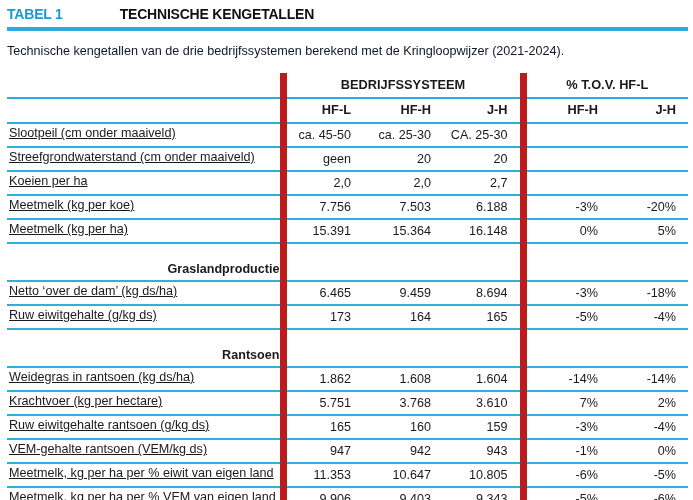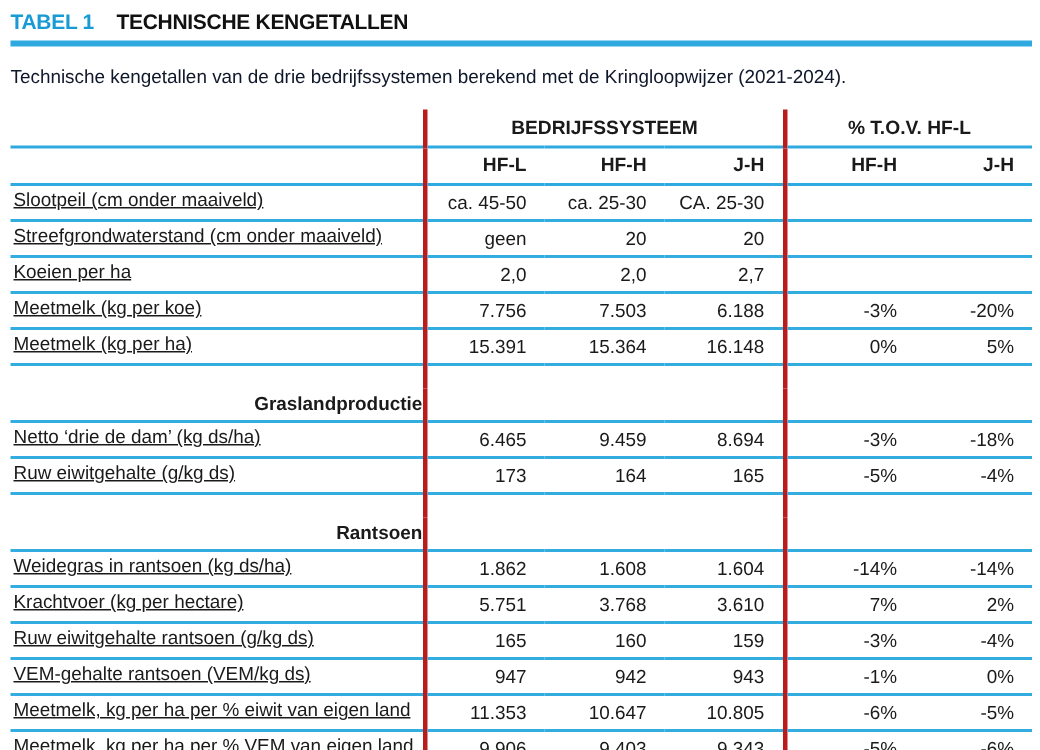--- a/index.html
+++ b/index.html
@@ -16,21 +16,21 @@
   .title-row {
     display: flex;
     align-items: baseline;
     gap: 15px;
     font-size: 14px;
     font-weight: bold;
     letter-spacing: -0.2px;
     padding: 1px 0 5px 0;
   }
   .title-tag { color: #189ad5; }
-  .title-text { color: #111111; }
+  .title-text { color: #111111; margin-left: 42px; }
   .title-rule { height: 4px; background: #2faae1; width: 681px; }
   .subtitle {
     font-size: 12.6px;
     color: #0f172a;
     margin: 13px 0 15px 0;
   }
   table.kpi {
     width: 681px;
     border-collapse: collapse;
     table-layout: fixed;
@@ -67,21 +67,21 @@
     padding: 0 4px 4px 2px;
     text-decoration: underline;
   }
   tr.section td {
     border-bottom: 2px solid #33ace0;
     font-weight: bold;
     text-align: right;
     padding: 3px 0 4px 2px;
   }
   tr.gap td { height: 13px; }
-  .vline { border-right: 3px solid #b91c1c; }
+  .vline { border-right: 7px solid #b91c1c; }
 </style>
 </head>
 <body>
 
 <div class="page">
 
   <div class="title-row">
     <span class="title-tag">TABEL 1</span>
     <span class="title-text">TECHNISCHE KENGETALLEN</span>
   </div>
@@ -158,21 +158,21 @@
           <td class="vline"></td>
           <td colspan="3" class="vline"></td>
           <td colspan="2"></td>
         </tr>
         <tr class="section">
           <td class="vline">Graslandproductie</td>
           <td colspan="3" class="vline"></td>
           <td colspan="2"></td>
         </tr>
         <tr class="data">
-          <td class="label vline">Netto ‘drie de dam’ (kg ds/ha)</td>
+          <td class="label vline">Netto ‘over de dam’ (kg ds/ha)</td>
           <td class="">6.465</td>
           <td class="">9.459</td>
           <td class="vline">8.694</td>
           <td class="">-3%</td>
           <td class="">-18%</td>
         </tr>
         <tr class="data">
           <td class="label vline">Ruw eiwitgehalte (g/kg ds)</td>
           <td class="">173</td>
           <td class="">164</td>

